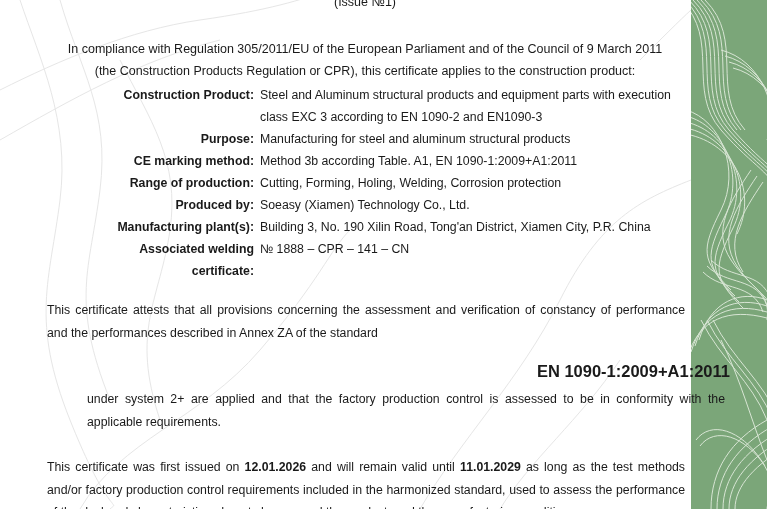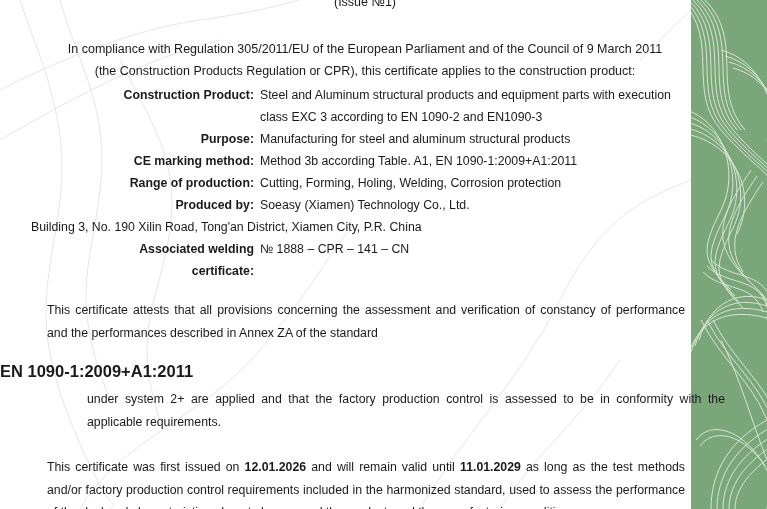--- a/index.html
+++ b/index.html
@@ -37,21 +37,21 @@
     position: absolute; left: 47px; width: 638px;
     font-size: 12.3px; line-height: 22.5px; text-align: justify;
     text-align-last: left;
   }
   .para.p1 { top: 299px; }
   .para.p2 { top: 388px; margin-left: 40px; }
   .para.p3 { top: 456px; }
 
   .standard-heading {
     position: absolute; left: 0; width: 730px; top: 361px;
-    text-align: left; font-weight: bold; font-size: 16.5px; line-height: 20px;
+    text-align: right; font-weight: bold; font-size: 16.5px; line-height: 20px;
   }
   b { font-weight: bold; }
 </style>
 </head>
 <body>
 
 <svg class="bg-lines" viewBox="0 0 691 509" width="691" height="509">
   <g fill="none" stroke="#e6e6e6" stroke-width="1">
     <path d="M20 0 C 40 60, 70 120, 60 200 S 30 320, 70 420 S 120 500, 110 509"></path>
     <path d="M60 0 C 80 70, 110 110, 100 190 S 70 300, 110 400"></path>
@@ -135,20 +135,21 @@
     </div>
     <div class="field-row">
       <div class="field-label">Range of production:</div>
       <div class="field-value">Cutting, Forming, Holing, Welding, Corrosion protection</div>
     </div>
     <div class="field-row">
       <div class="field-label">Produced by:</div>
       <div class="field-value">Soeasy (Xiamen) Technology Co., Ltd.</div>
     </div>
     <div class="field-row">
+      <div class="field-label">Manufacturing plant(s):</div>
       <div class="field-value">Building 3, No. 190 Xilin Road, Tong'an District, Xiamen City, P.R. China</div>
     </div>
     <div class="field-row">
       <div class="field-label">
         <div>Associated welding</div>
         <div>certificate:</div>
       </div>
       <div class="field-value">№ 1888 – CPR – 141 – CN</div>
     </div>
   </div>

